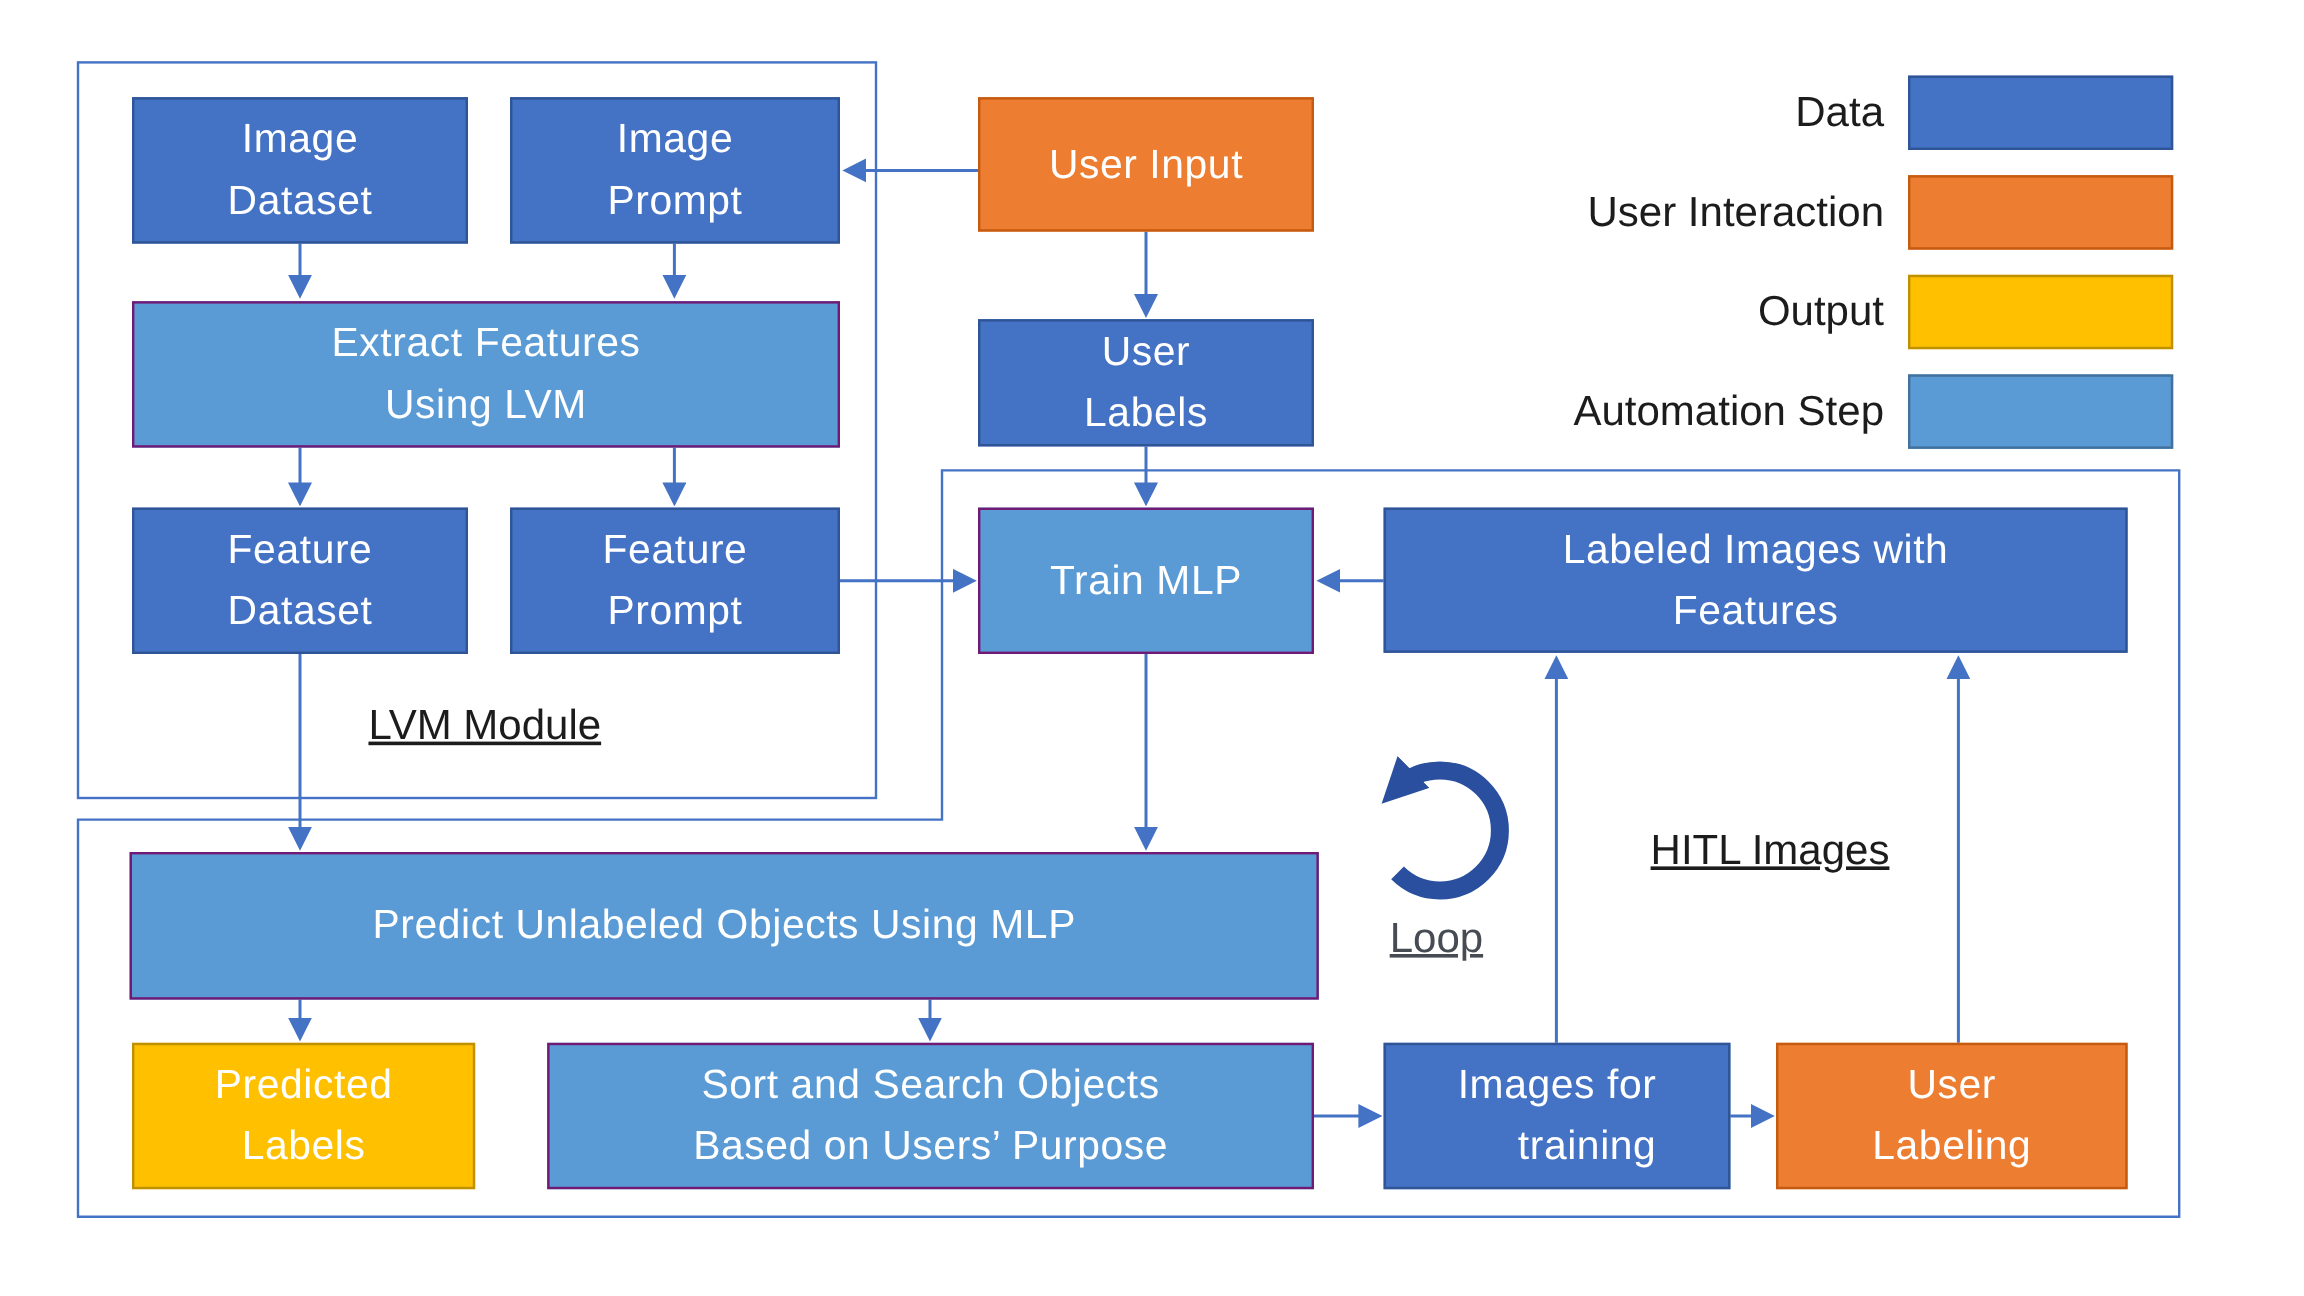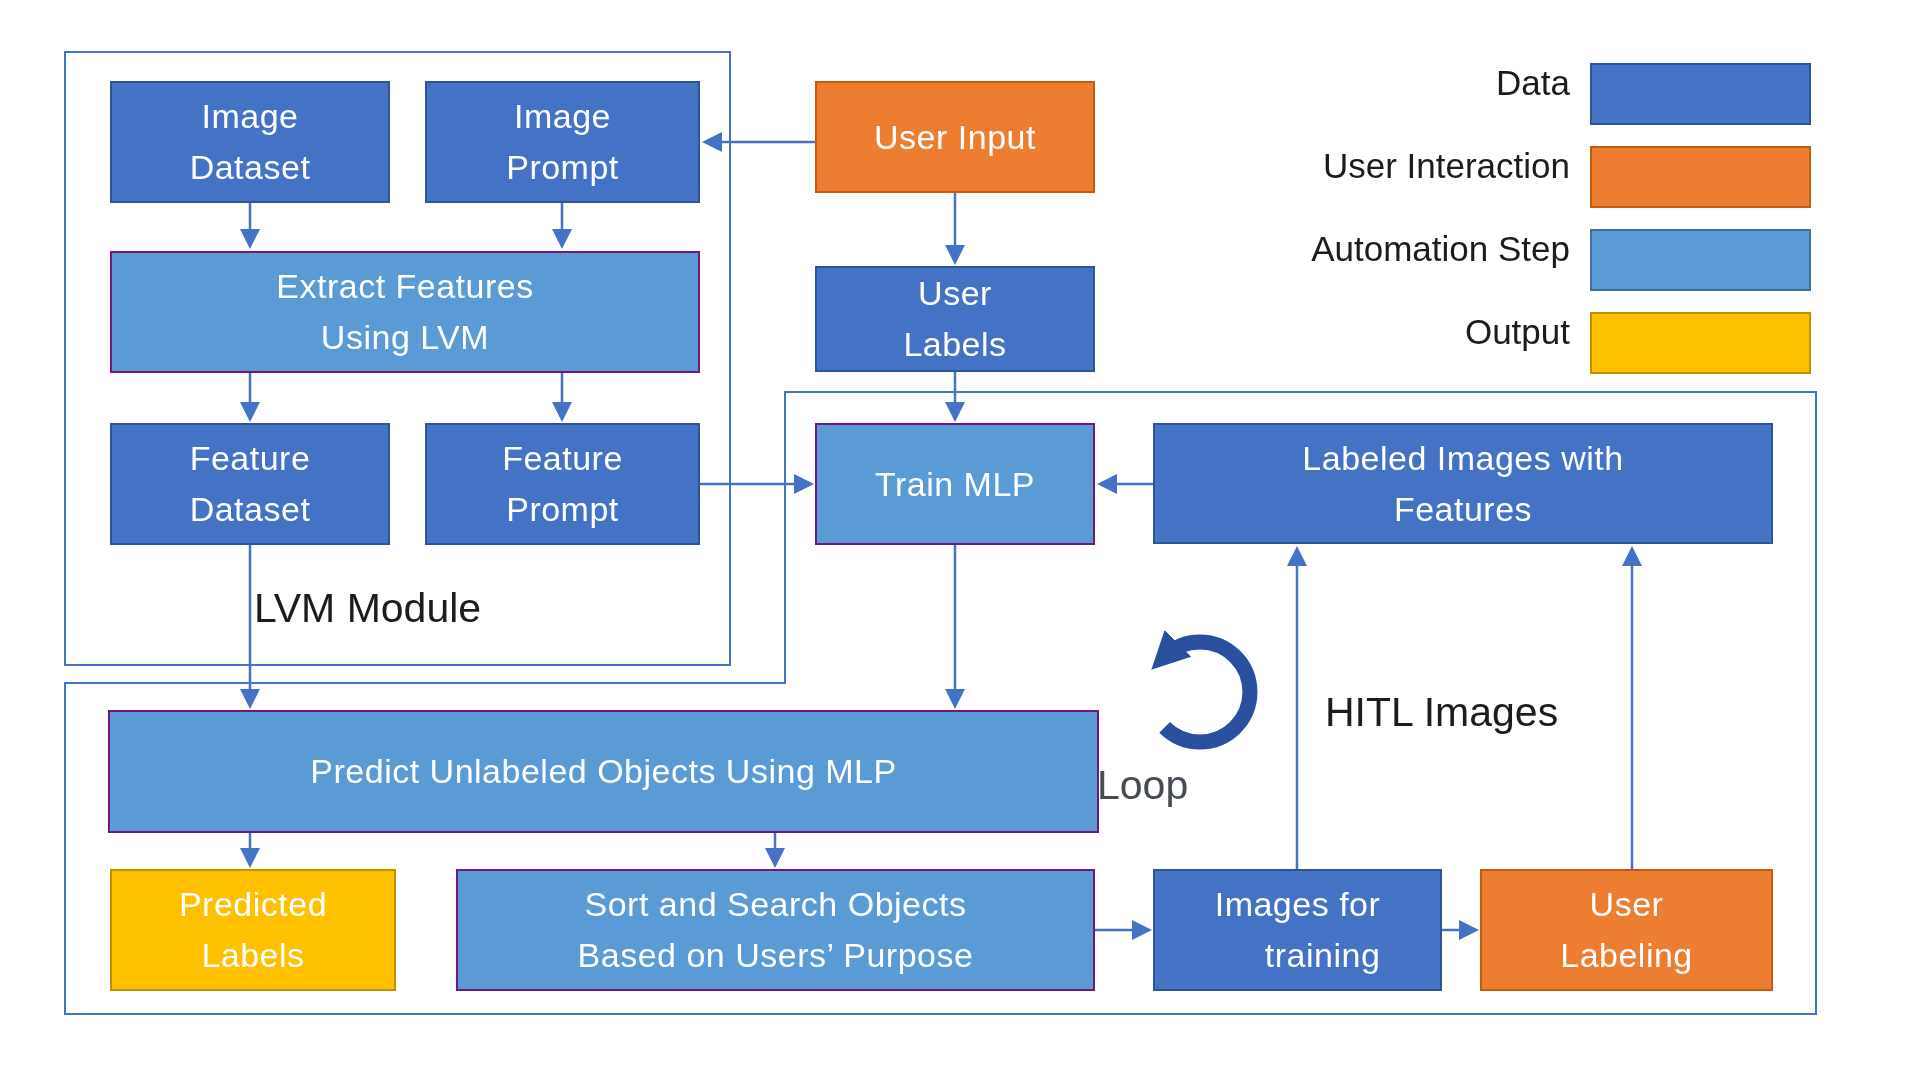--- a/index.html
+++ b/index.html
@@ -13,26 +13,26 @@
     position:absolute; z-index:2; box-sizing:border-box;
     display:flex; align-items:center; justify-content:center;
     text-align:center; color:#ffffff; font-size:34px; font-weight:300;
     line-height:1.5; white-space:pre-line; letter-spacing:0.5px;
   }
   .dark   { background:#4472C4; border:2px solid #2F5597; }
   .light  { background:#5B9BD5; border:2px solid #701a75; }
   .orange { background:#ED7D31; border:2px solid #C55A11; }
   .gold   { background:#FFC000; border:2px solid #BF9000; }
   .module-label {
-    position:absolute; z-index:3; color:#1c1c1c; font-size:41px;
-    font-weight:300; text-align:left; white-space:nowrap;
+    position:absolute; z-index:3; color:#1c1c1c; font-size:35px;
+    font-weight:300; text-align:center; white-space:nowrap;text-decoration:underline;
   }
   .loop-label { color:#474c54; }
   .legend { position:absolute; left:1120px; top:63px; z-index:2; }
-  .legend-row { display:flex; align-items:flex-start; height:62px; margin-bottom:21px; }
+  .legend-row { display:flex; align-items:center; height:62px; margin-bottom:21px; }
   .legend-label {
     width:450px; margin-right:20px; text-align:right;
     font-size:35px; font-weight:300; color:#1c1c1c;
   }
   .legend-swatch { width:221px; height:62px; box-sizing:border-box; border:2px solid transparent; }
   .sw-data   { border-color:#2F5597; }
   .sw-user   { border-color:#C55A11; }
   .sw-auto   { border-color:#41719C; }
   .sw-output { border-color:#BF9000; }
 </style>
@@ -108,20 +108,20 @@
 <div class="legend">
   <div class="legend-row">
     <div class="legend-label">Data</div>
     <div class="legend-swatch sw-data" style="background: rgb(68, 114, 196);"></div>
   </div>
   <div class="legend-row">
     <div class="legend-label">User Interaction</div>
     <div class="legend-swatch sw-user" style="background: rgb(237, 125, 49);"></div>
   </div>
   <div class="legend-row">
+    <div class="legend-label">Output</div>
+    <div class="legend-swatch sw-output" style="background: rgb(255, 192, 0);"></div>
+  </div>
+  <div class="legend-row">
     <div class="legend-label">Automation Step</div>
     <div class="legend-swatch sw-auto" style="background: rgb(91, 155, 213);"></div>
-  </div>
-  <div class="legend-row">
-    <div class="legend-label">Output</div>
-    <div class="legend-swatch sw-output" style="background: rgb(255, 192, 0);"></div>
   </div>
 </div>
 
 </body></html>

